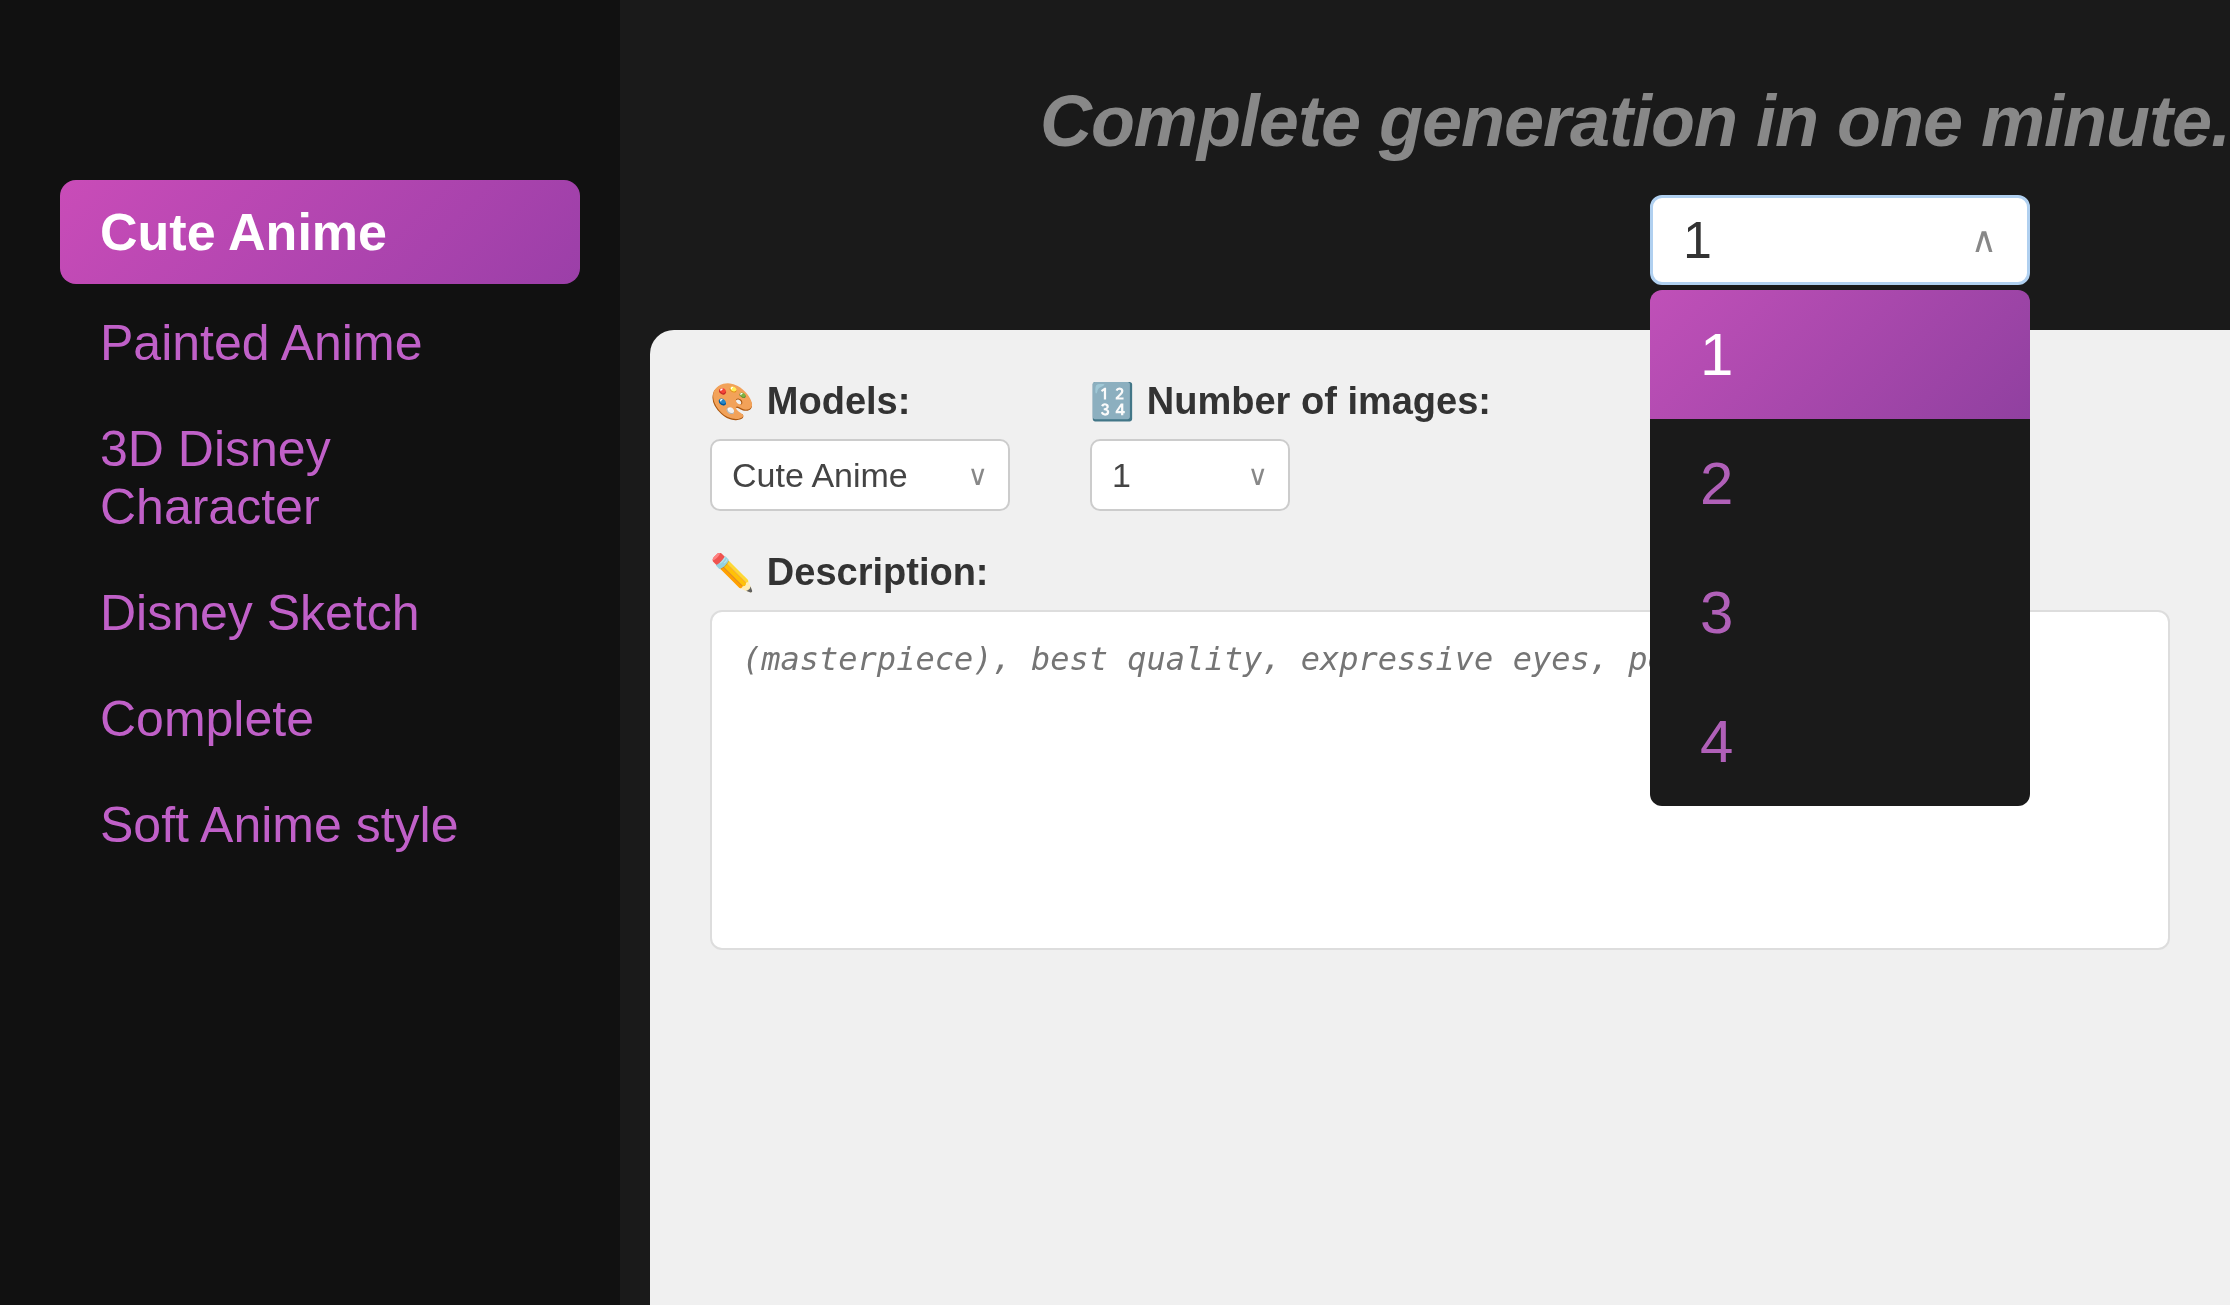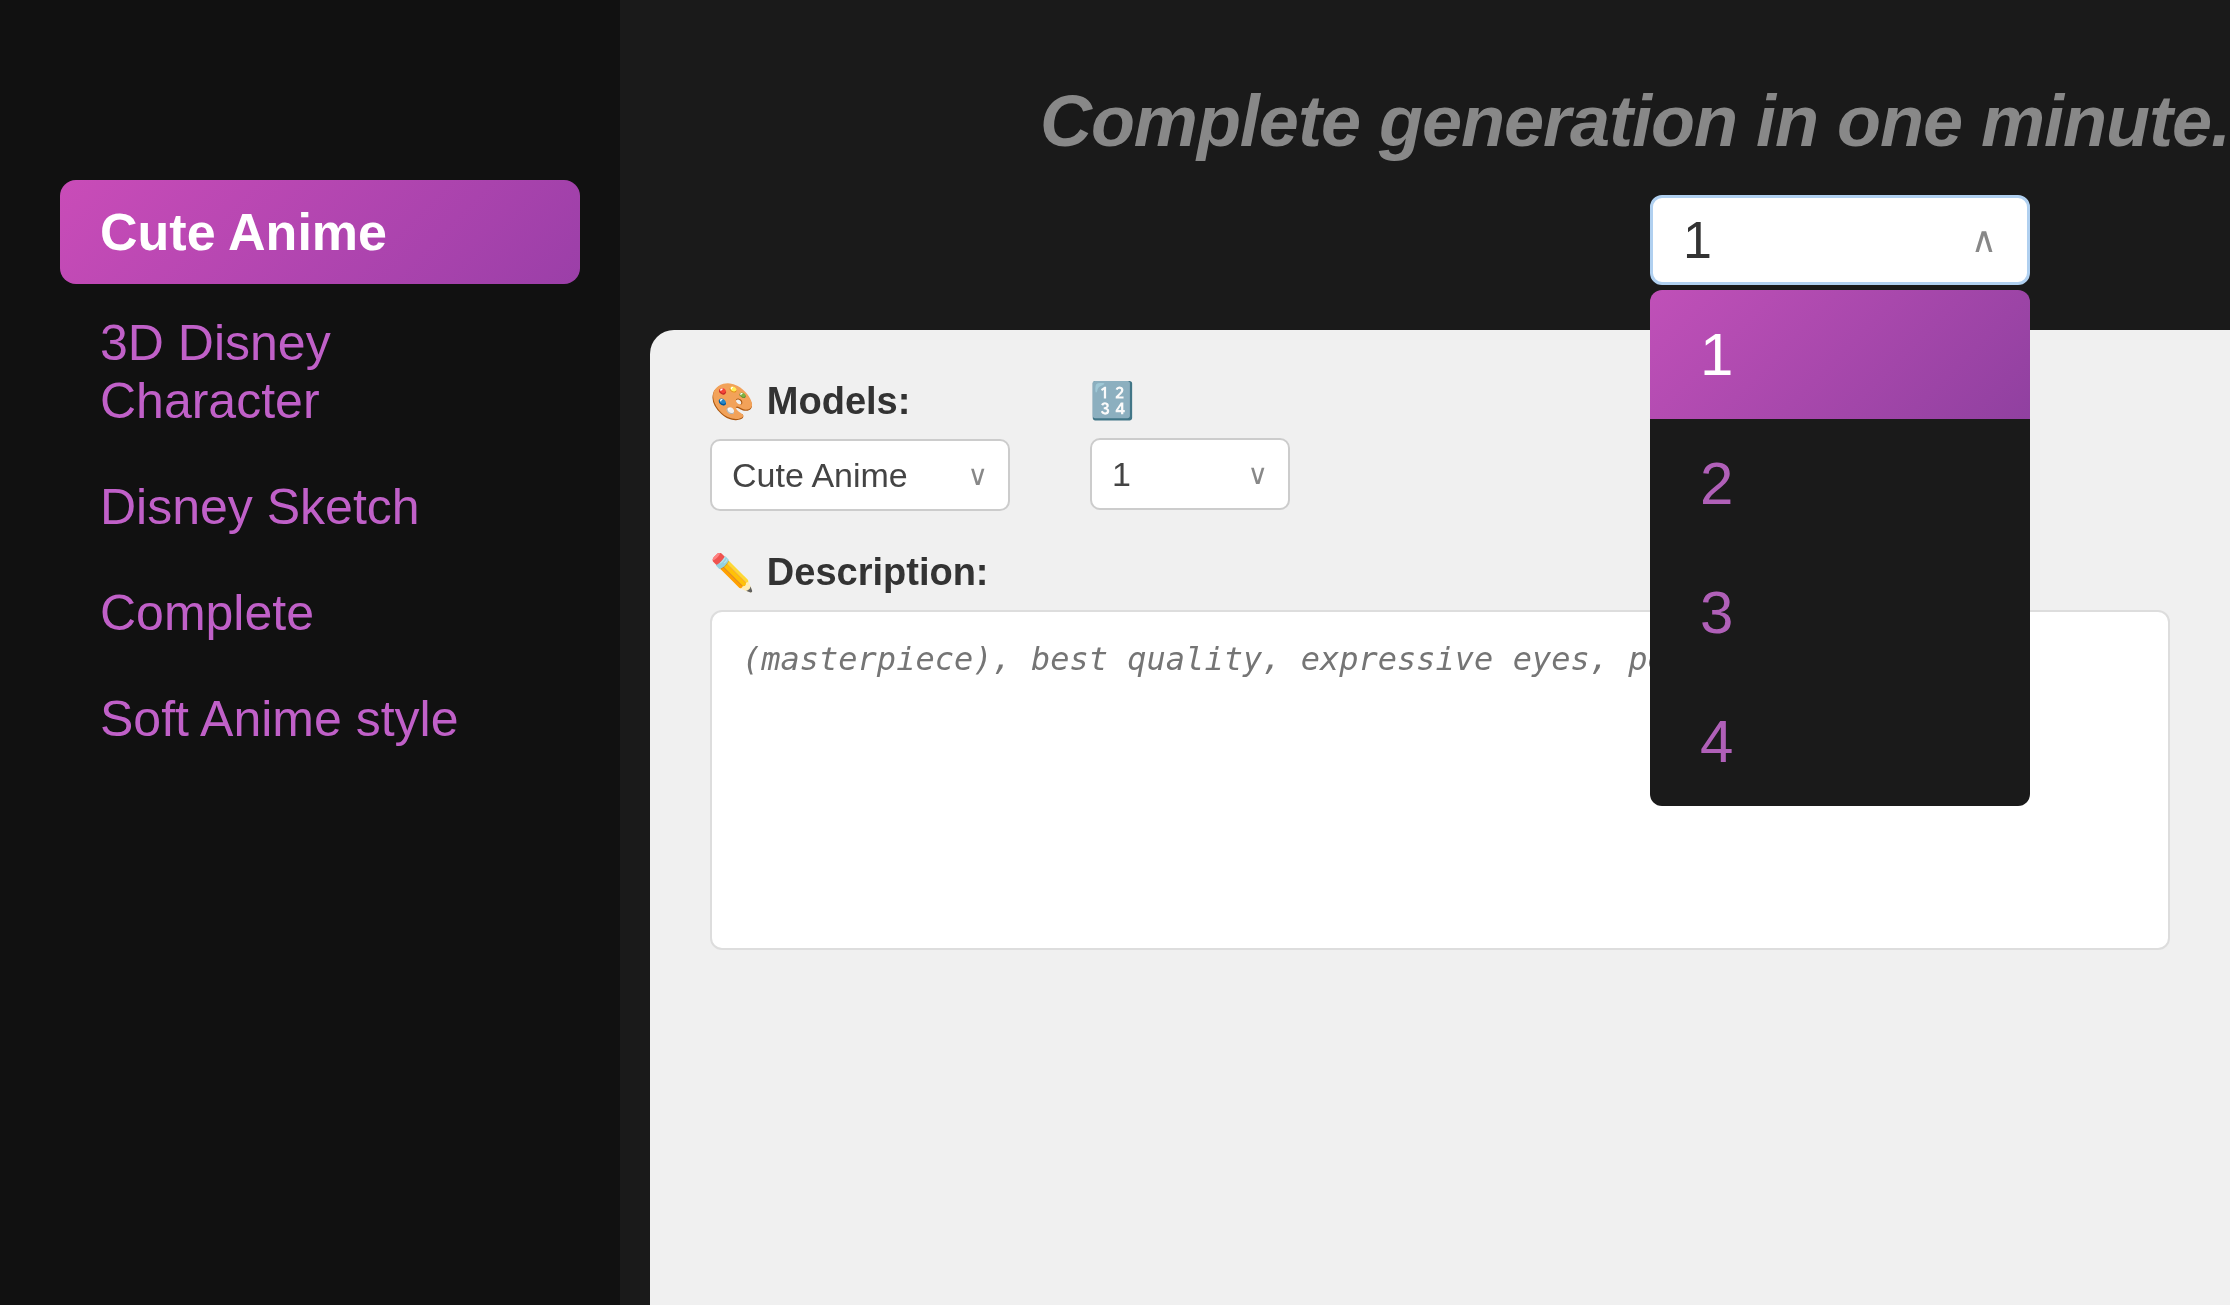--- a/index.html
+++ b/index.html
@@ -263,20 +263,23 @@
 <div class="back-btn">
   <span>↩</span>
 </div>
 
 <div class="sidebar">
 
   <div class="sidebar-item-active">
     <span>Cute Anime</span>
   </div>
 
+  <div class="sidebar-item">
+    <span>Painted Anime</span>
+  </div>
 
   <div class="sidebar-item">
     <span>3D Disney Character</span>
   </div>
 
   <div class="sidebar-item">
     <span>Disney Sketch</span>
   </div>
 
 
@@ -331,20 +334,21 @@
       </div>
       <div class="model-select">
         <span class="value">Cute Anime</span>
         <span class="chevron">∨</span>
       </div>
     </div>
 
     <div class="form-group">
       <div class="form-label">
         <span class="label-icon">🔢</span>
+        <span>Number of images:</span>
       </div>
       <div class="num-select">
         <span class="value">1</span>
         <span class="chevron">∨</span>
       </div>
     </div>
 
   </div>
 
   <div class="description-section">

